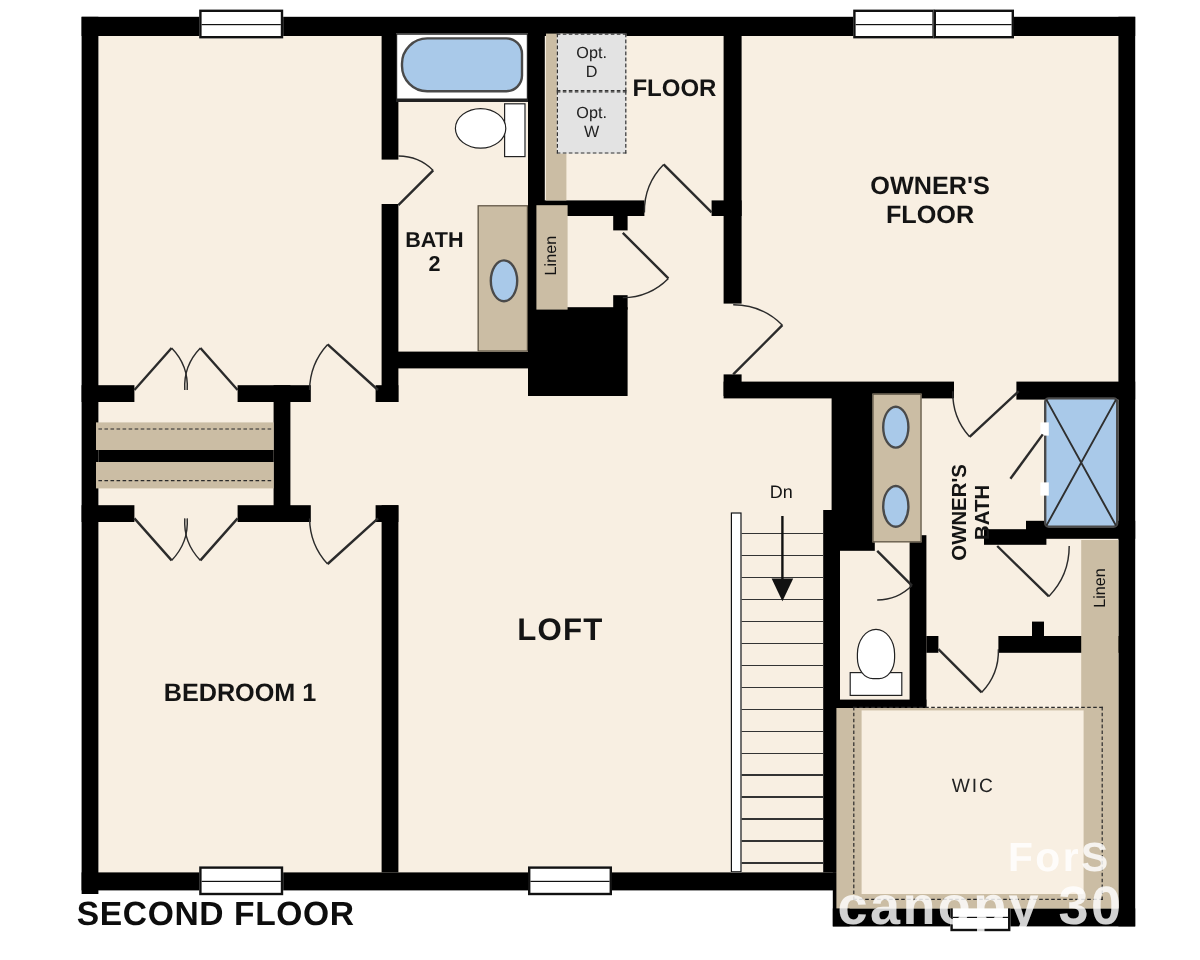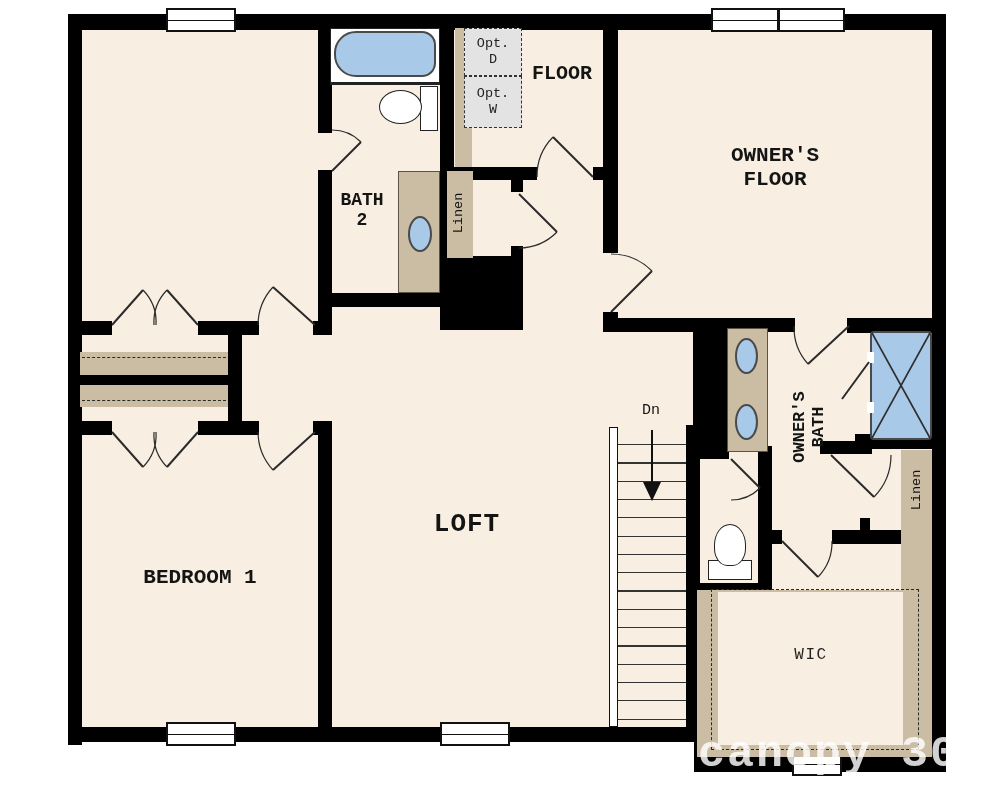--- a/index.html
+++ b/index.html
@@ -1,17 +1,17 @@
 <!DOCTYPE html>
 <html style="--floor: #f8efe2; --wall: #000000; --cabinet-tan: #cbbda4; --fixture-blue: #a9c9e9; --appliance-gray: #e3e3e3;"><head>
 <meta charset="utf-8">
 <style>
   html,body{margin:0;padding:0;background:#fff;}
   #plan{position:relative;width:1000px;height:800px;background:#fff;overflow:hidden;
-        font-family:Liberation Mono, monospace;}
+        font-family:Liberation Sans, sans-serif;}
   #plan *{box-sizing:border-box;}
   .abs{position:absolute;}
   .floor{position:absolute;background:var(--floor,#f8efe2);}
   .w{position:absolute;background:var(--wall,#000);}
   .tan{position:absolute;background:var(--cabinet-tan,#cbbda4);}
   .tan.edged{border:1px solid #5c5344;}
   .win{position:absolute;background:#fff;border:2px solid #111;}
   .win::after{content:"";position:absolute;left:0;right:0;top:50%;border-top:1.5px solid #111;}
   .lab{position:absolute;color:#141414;font-weight:bold;text-align:center;line-height:1.12;}
   .lab.thin{font-weight:normal;}
@@ -173,16 +173,18 @@
     <div>
       <div>OWNER'S</div>
       <div>BATH</div>
     </div>
   </div>
   <div class="lab thin" style="left:761px;top:647px;width:100px;font-size:16px;letter-spacing:1.5px;color:#222;">WIC</div>
   <div class="lab thin" style="left:621px;top:403px;width:60px;font-size:15px;">Dn</div>
   <div class="lab thin vlab" style="left:429px;top:198px;width:60px;height:30px;font-size:13.5px;">Linen</div>
   <div class="lab thin vlab" style="left:887px;top:475px;width:60px;height:30px;font-size:13.5px;">Linen</div>
 
+  <div class="title" style="left:64px;top:746px;font-size:28px;letter-spacing:0.5px;">SECOND FLOOR</div>
 
+  <div class="wm" style="left:840px;top:696px;font-size:34px;">ForS</div>
   <div class="wm" style="left:698px;top:729px;font-size:45px;">canopy 30</div>
 
 </div>
 
 </body></html>

